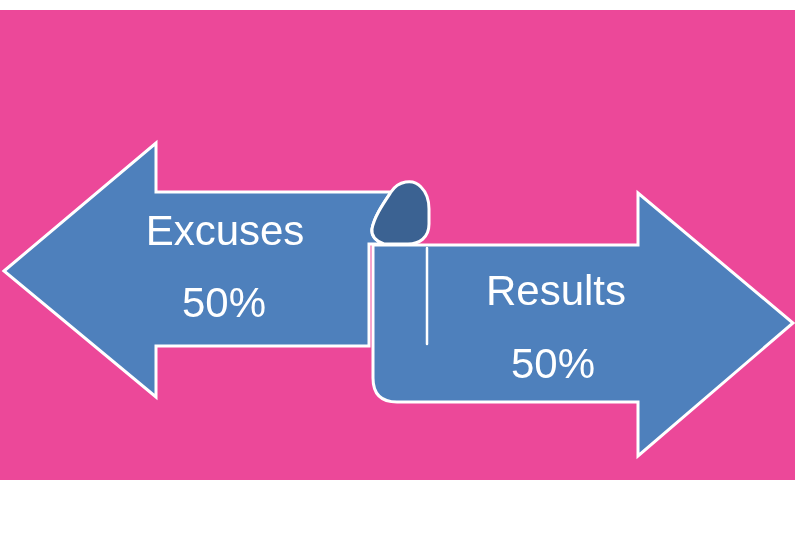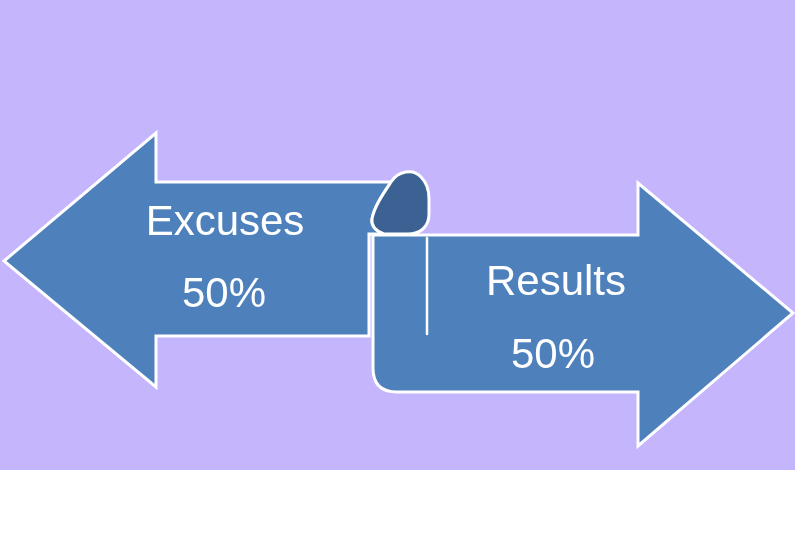--- a/index.html
+++ b/index.html
@@ -1,21 +1,22 @@
 <!DOCTYPE html>
 <html><head>
 <meta charset="utf-8">
 <style>
   html,body{margin:0;padding:0;background:#ffffff;}
   .stage{
     position:relative;
     width:795px;height:470px;
-    background:#c4b5fd;
+    background:#ec4899;
     overflow:hidden;
     font-family:"Liberation Sans", sans-serif;
+    margin-top:10px;
   }
   .stage svg{position:absolute;left:0;top:0;}
   .arrow-shape{stroke:#ffffff;stroke-width:3;stroke-linejoin:miter;}
   .fold-shape{stroke:#ffffff;stroke-width:3;stroke-linejoin:round;}
   .seam{stroke:#ffffff;stroke-width:2.5;stroke-linecap:round;}
   .ribbon-label{
     font-family:"Liberation Sans", sans-serif;
     font-size:42px;
     font-weight:400;
     text-anchor:middle;

